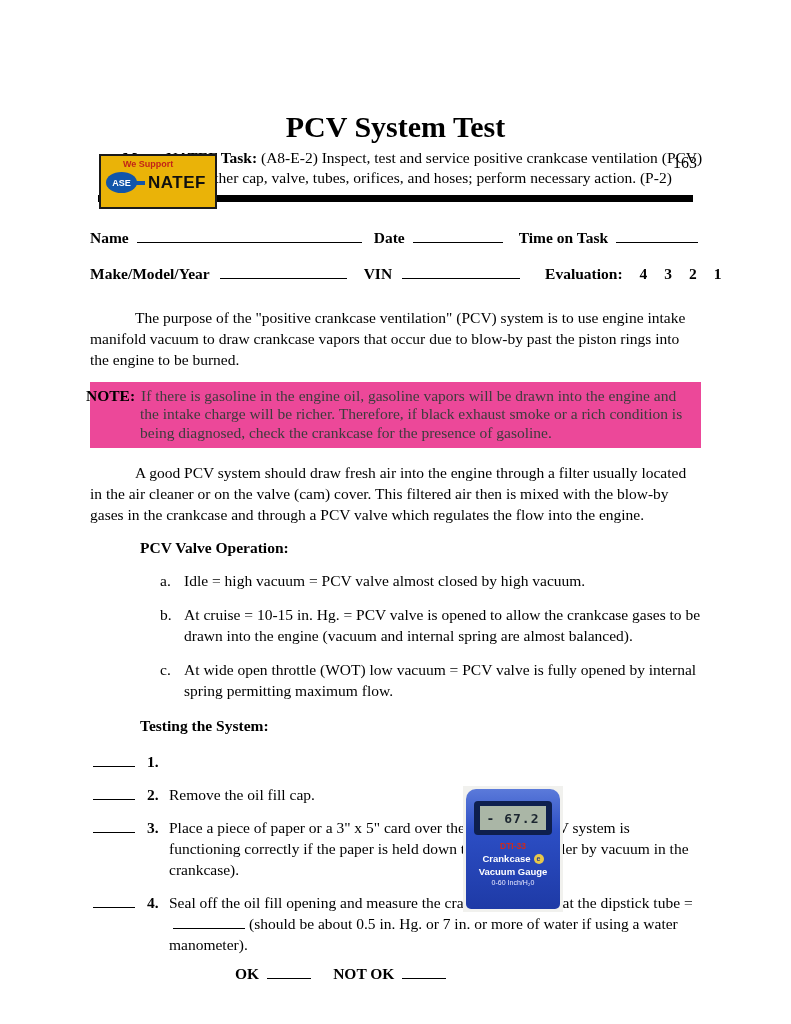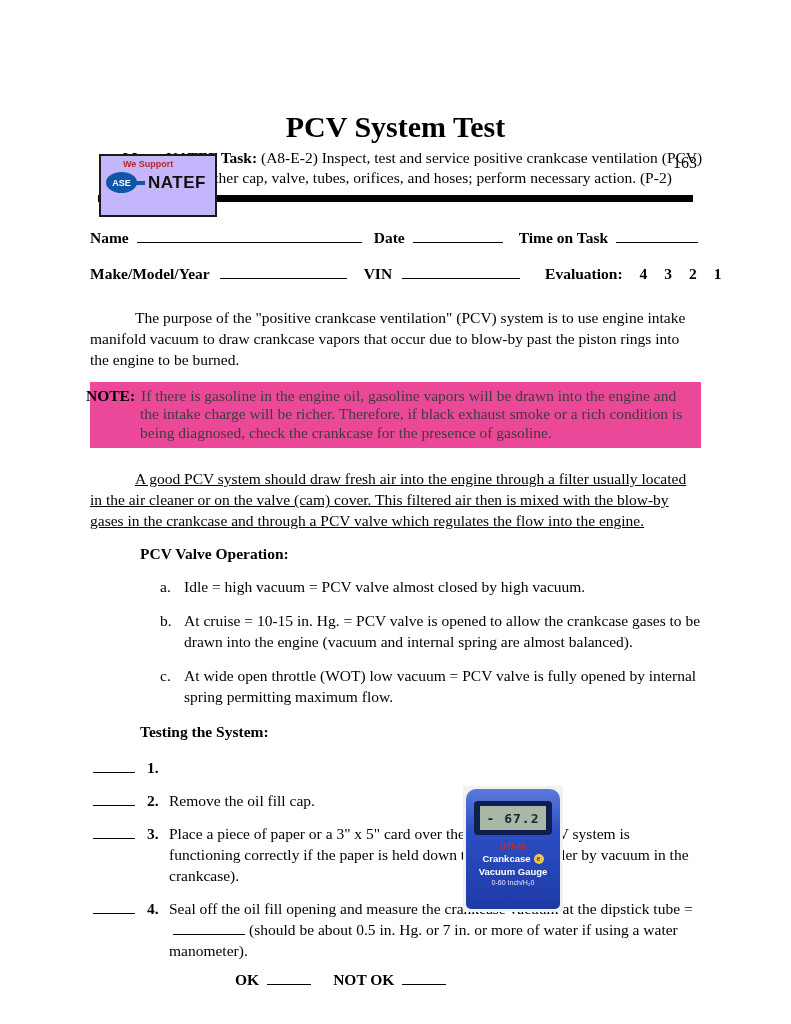--- a/index.html
+++ b/index.html
@@ -11,22 +11,22 @@
     position: relative;
     overflow: hidden;
   }
   .page { position: relative; width: 791px; height: 1024px; background: #fff; }
   .content { padding: 0 90px; }
   .bold { font-weight: bold; }
 
   
   .page-number { position: absolute; top: 44px; right: 94px; font-size: 16px; }
   .logo {
-    position: absolute; left: 99px; top: 44px; width: 118px; height: 63px;
-    border: 2px solid #1a1a1a; background: #c4b5fd; padding: 3px 5px;
+    position: absolute; left: 99px; top: 44px; width: 118px; height: 55px;
+    border: 2px solid #1a1a1a; background: #eab308; padding: 3px 5px;
     font-family: "Liberation Sans", sans-serif;
   }
   .we-support { color: #c22418; font-size: 9px; font-weight: bold; margin-left: 17px; }
   .logo-row { display: flex; align-items: flex-end; margin-top: 3px; }
   .ase-emblem {
     position: relative; width: 31px; height: 21px; background: #1155aa;
     border-radius: 50%; color: #fff; font-size: 9px; font-weight: bold;
     display: flex; align-items: center; justify-content: center; flex: none;
   }
   .key-tail { position: absolute; right: -8px; top: 9px; width: 10px; height: 4px; background: #1155aa; }
@@ -45,21 +45,21 @@
   }
   .w-name { width: 225px; margin: 0 12px 0 8px; }
   .w-date { width: 90px;  margin: 0 16px 0 8px; }
   .w-time { width: 82px;  margin-left: 8px; }
   .w-make { width: 127px; margin: 0 17px 0 10px; }
   .w-vin  { width: 118px; margin: 0 25px 0 10px; }
   .eval-num { font-weight: bold; margin-left: 17px; }
 
   
   .body-para { margin-top: 24px; font-size: 15.5px; line-height: 21px; text-indent: 45px; }
-  .body-para.good { margin-top: 20px; text-decoration: underline; }
+  .body-para.good { margin-top: 14px; }
 
   .note-box {
     margin-top: 12px; background: #ec4899; color: #3c3c3c;
     font-size: 15.5px; line-height: 18.5px;
     padding: 5px 10px 6px 50px; text-indent: -54px;
   }
   .note-label { color: #000; margin-right: 6px; }
 
   .sub-heading { margin: 14px 0 0 50px; font-size: 15.5px; font-weight: bold; }
   .sub-heading.testing { margin-top: 16px; }

